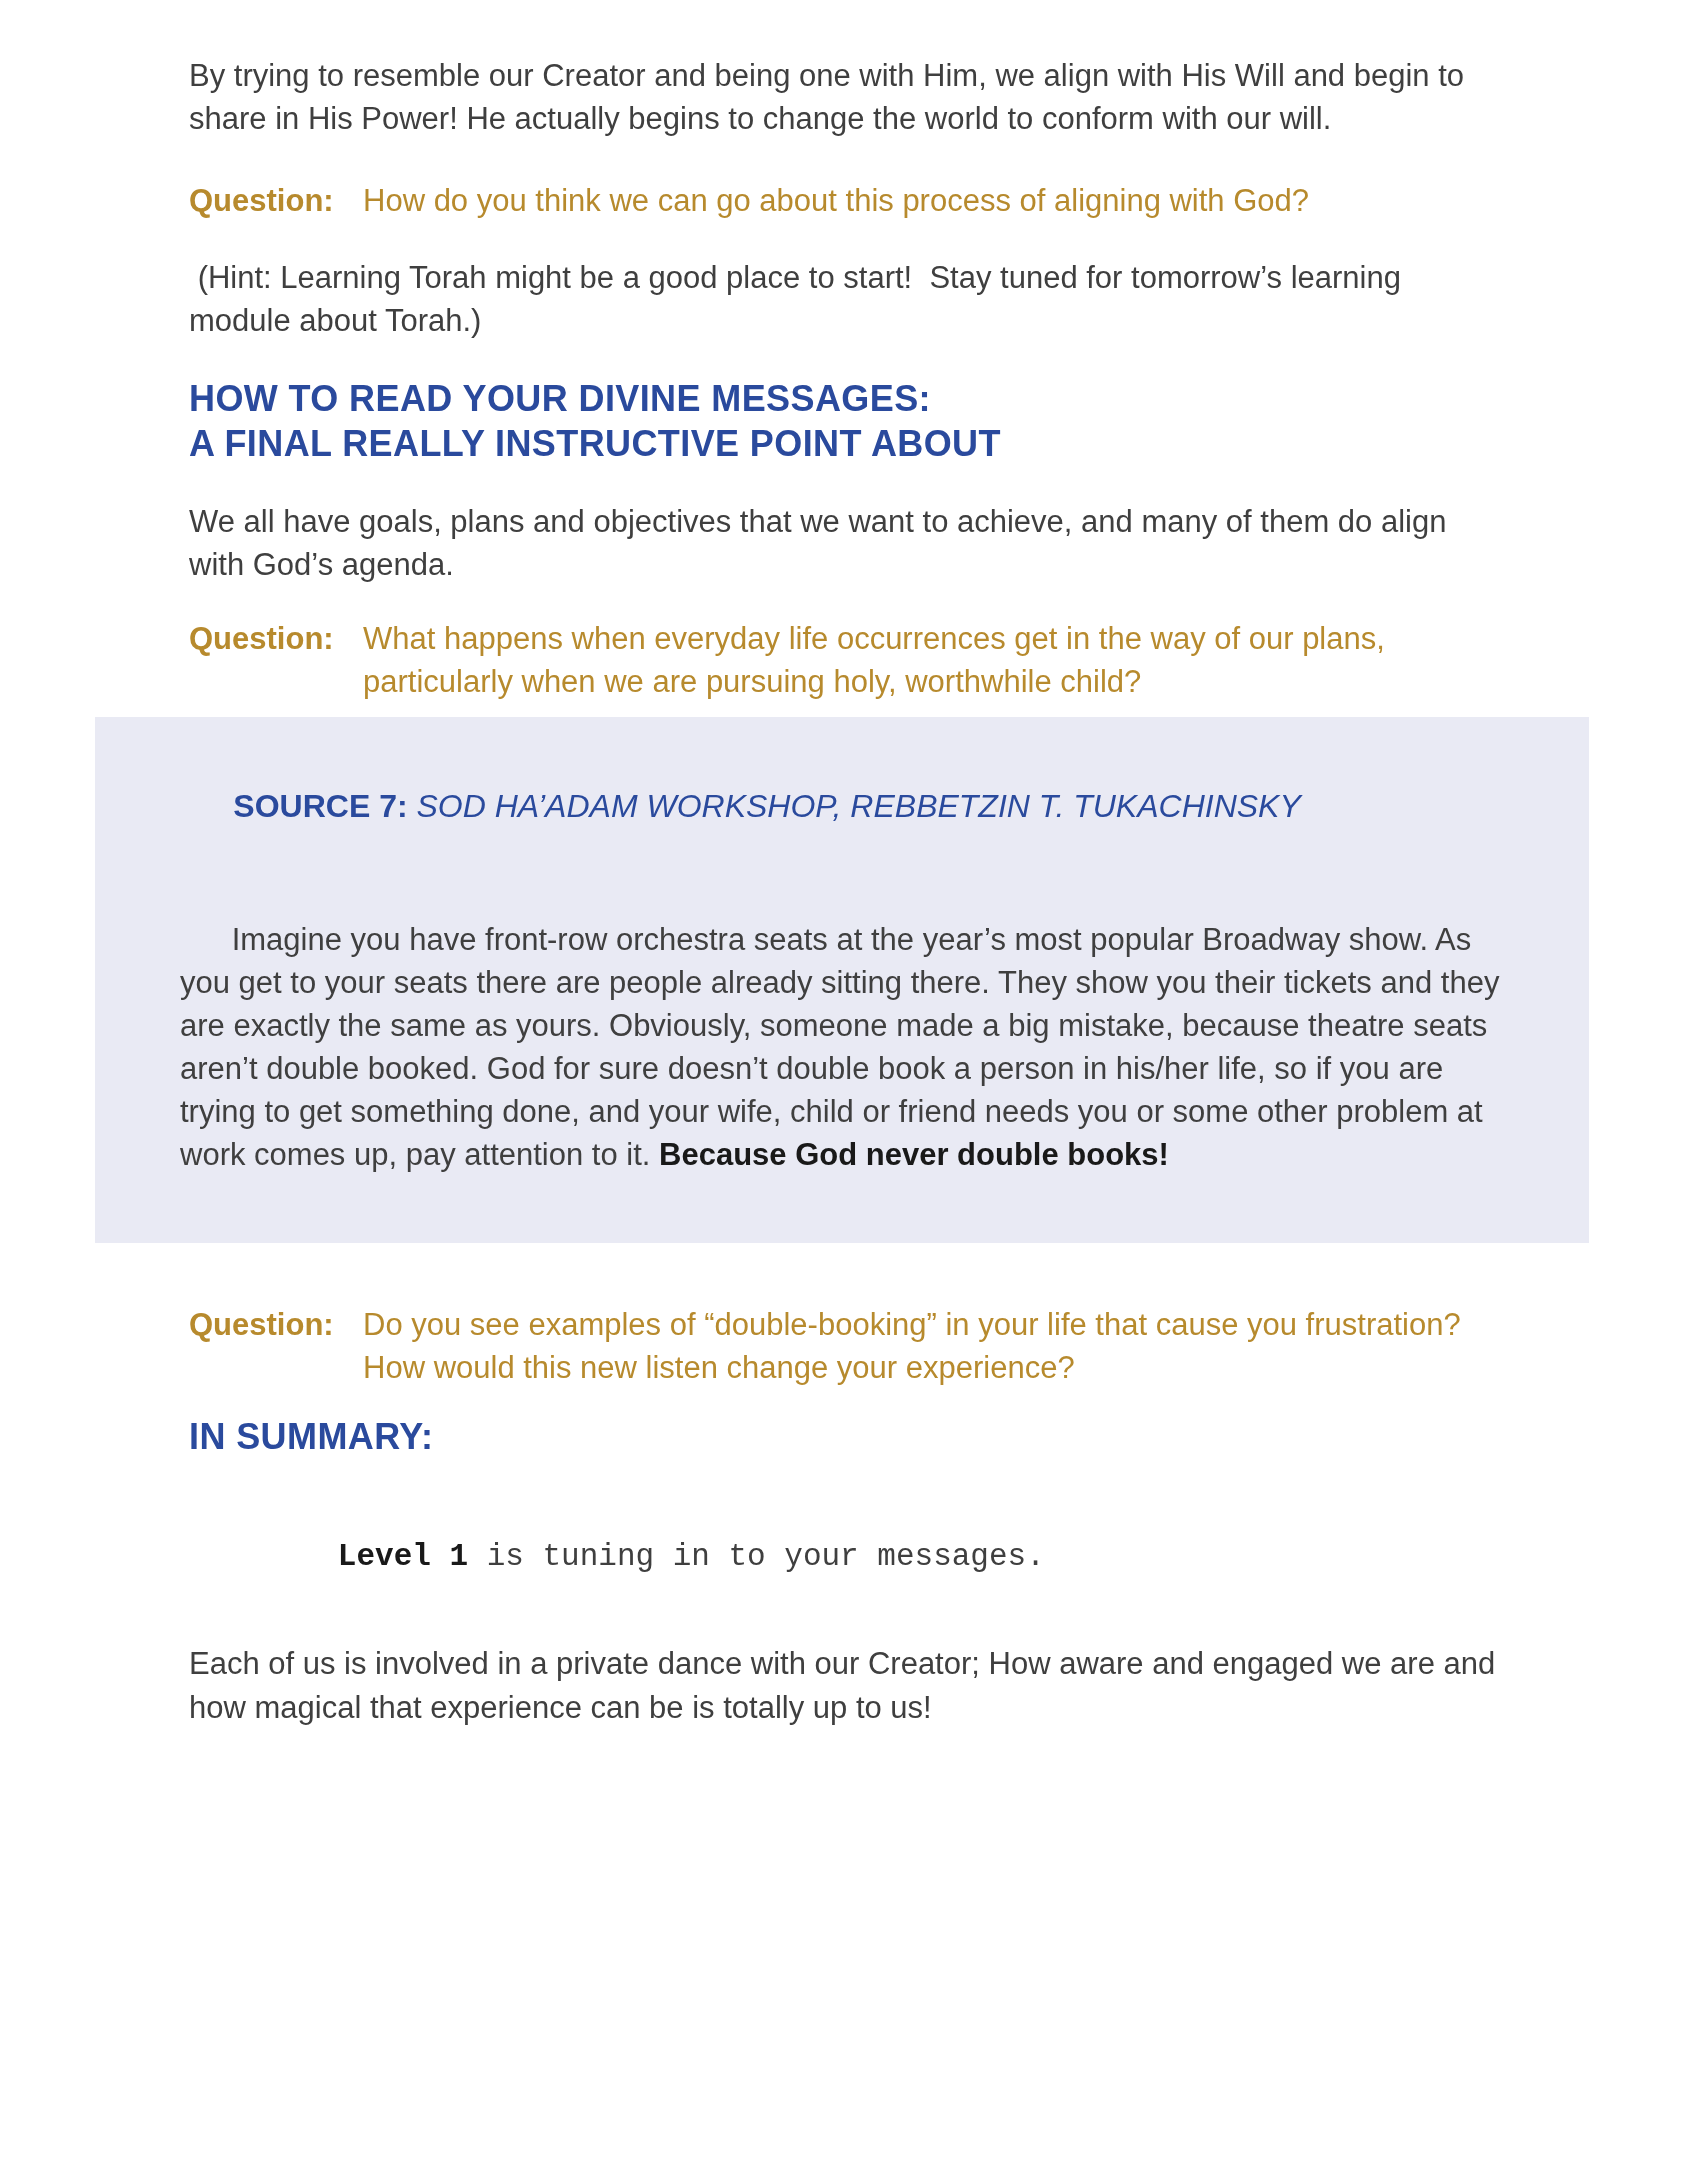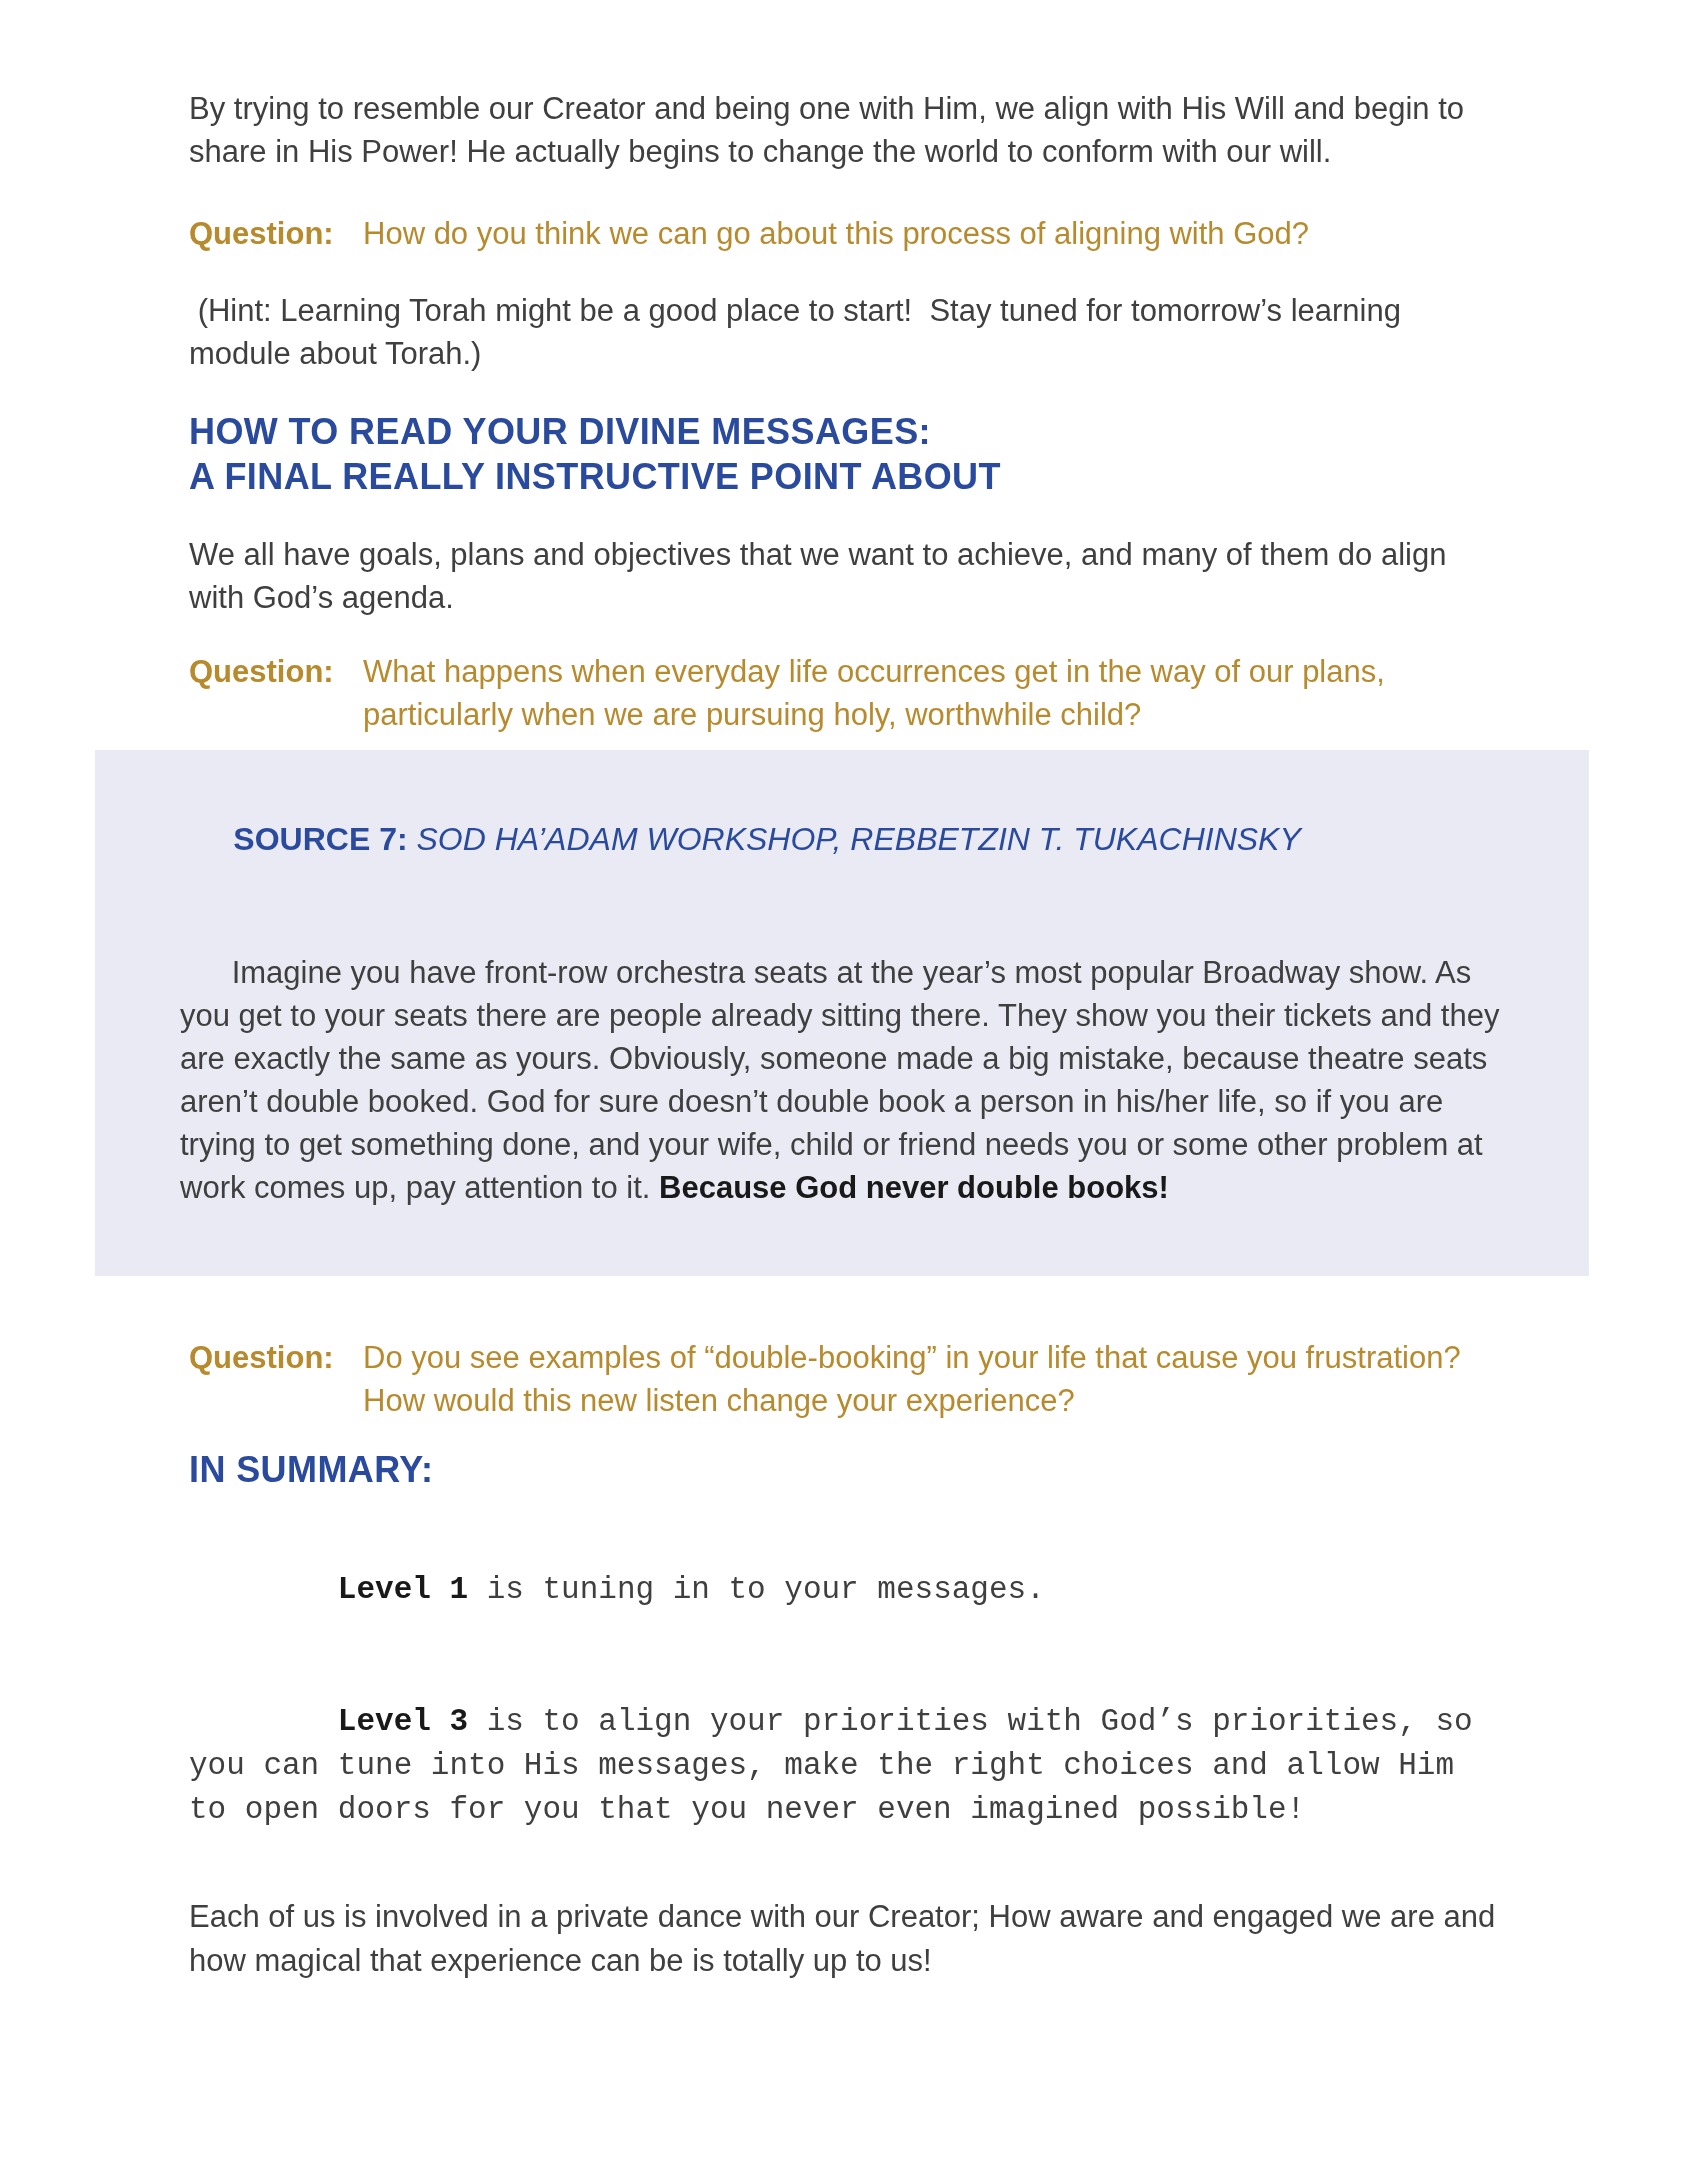--- a/index.html
+++ b/index.html
@@ -17,21 +17,21 @@
   .page{
     position:relative;
     width:1685px;
     height:2181px;
     background:var(--page-bg);
     font-family:"Liberation Sans","DejaVu Sans",sans-serif;
     color:var(--body-text);
     overflow:hidden;
   }
   .content{
-    padding:87px 179px 0 189px;
+    padding:54px 179px 0 189px;
   }
   .body-text{
     font-size:31px;
     line-height:43px;
     white-space:pre-wrap;
     color:var(--body-text);
   }
   .question-row{
     display:flex;
     align-items:flex-start;
@@ -137,23 +137,20 @@
       <span class="q-label">Question:</span>
       <span class="q-text">Do you see examples of “double-booking” in your life that cause you frustration?  How would this new listen change your experience?</span>
     </div>
 
     <h2 class="blue-heading mt-summary">IN SUMMARY:</h2>
 
     <div class="levels">
       <p class="level-line">
         <b>Level 1</b><span> is tuning in to your messages.</span>
       </p>
-      <p class="level-line">
-        <b>Level 3</b><span> is to align your priorities with God’s priorities, so you can tune into His messages, make the right choices and allow Him to open doors for you that you never even imagined possible!</span>
-      </p>
     </div>
 
     <p class="body-text mt-closing">Each of us is involved in a private dance with our Creator; How aware and engaged we are and how magical that experience can be is totally up to us!</p>
 
   </div>
 
 </div>
 
 
 </body></html>

